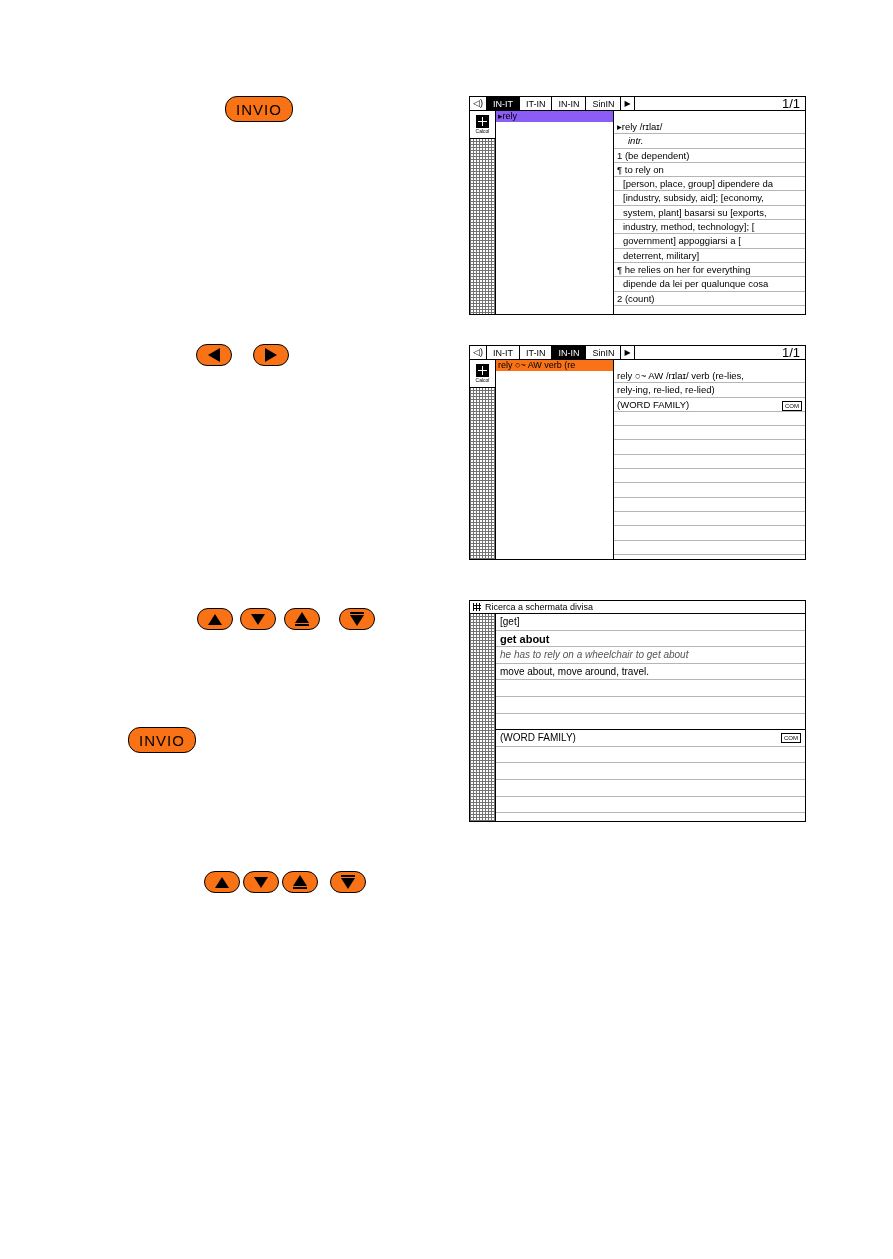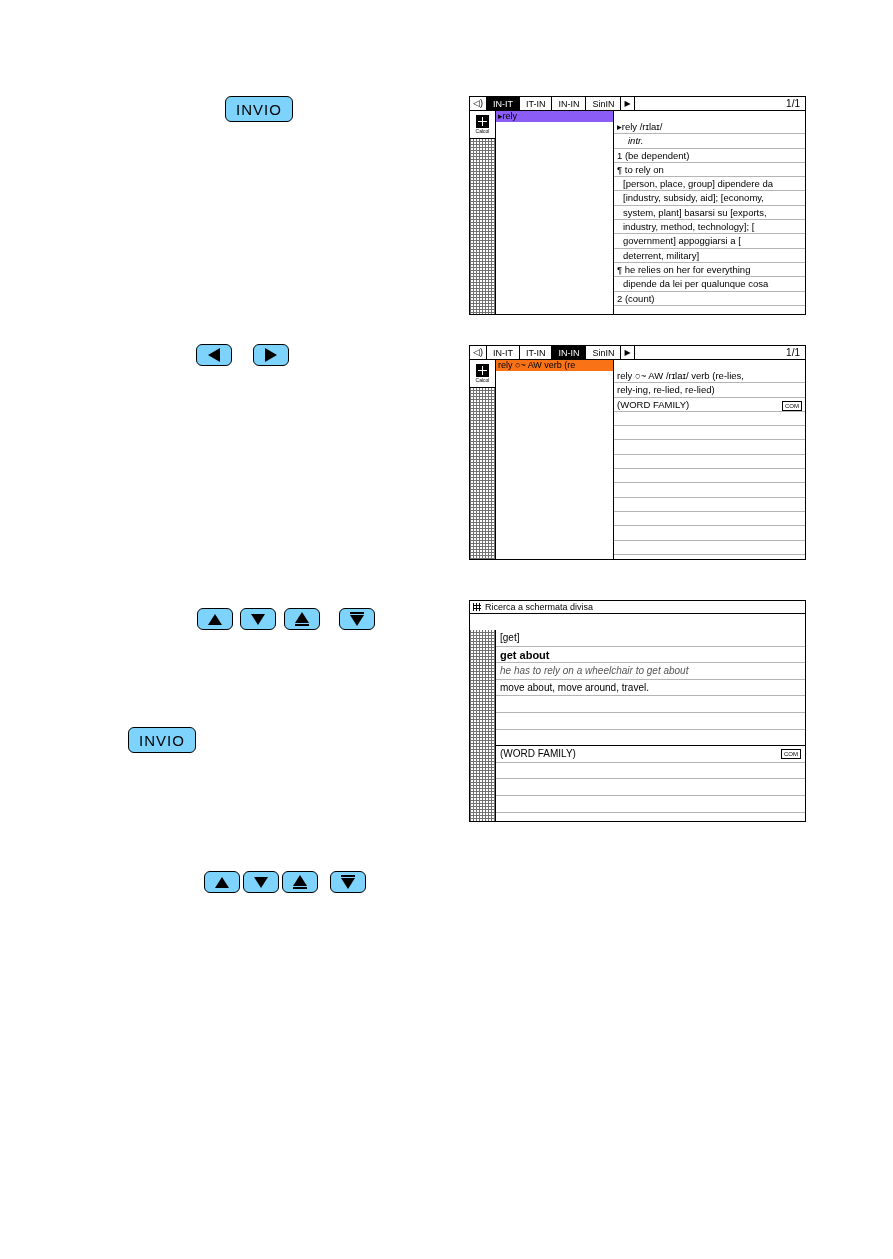--- a/index.html
+++ b/index.html
@@ -13,22 +13,22 @@
     position: relative;
     font-family: "Liberation Sans", sans-serif;
     color: #000;
     overflow: hidden;
   }
 
   
   .key {
     position: absolute;
     border: 1.5px solid #000;
-    border-radius: 6px;
-    background: #7dd3fc;
+    border-radius: 12px;
+    background: #f97316;
     display: flex;
     align-items: center;
     justify-content: center;
     box-sizing: border-box;
   }
   .key-label {
     font-size: 15px;
     letter-spacing: 1px;
     font-family: "Liberation Sans", sans-serif;
   }
@@ -76,21 +76,21 @@
     justify-content: center;
     border-right: 1px solid #000;
     box-sizing: border-box;
     white-space: nowrap;
   }
   .tab.sel { background: #000; color: #fff; }
   .tab.icon-tab { padding: 0 3px; }
   .tabbar .pageno {
     margin-left: auto;
     padding: 0 5px;
-    font-size: 10px;
+    font-size: 13px;
     display: flex;
     align-items: center;
   }
 
   .speaker {
     font-size: 9px;
     line-height: 1;
   }
 
   
@@ -195,21 +195,21 @@
     align-items: center;
     gap: 4px;
   }
   .grid-glyph {
     width: 8px; height: 8px;
     background-image:
       repeating-linear-gradient(0deg, #000 0 1px, transparent 1px 3px),
       repeating-linear-gradient(90deg, #000 0 1px, transparent 1px 3px);
     background-size: 3px 3px;
   }
-  .s3-row { display: flex; height: calc(100% - 12px); margin-top: 16px; }
+  .s3-row { display: flex; height: calc(100% - 12px); }
   .s3-left {
     width: 26px; flex: 0 0 26px;
     border-right: 1px solid #000;
     box-sizing: border-box;
   }
   .s3-main { flex: 1 1 auto; }
   .s3-line {
     height: 16.6px;
     line-height: 16.6px;
     border-bottom: 1px solid #b5b5b5;

